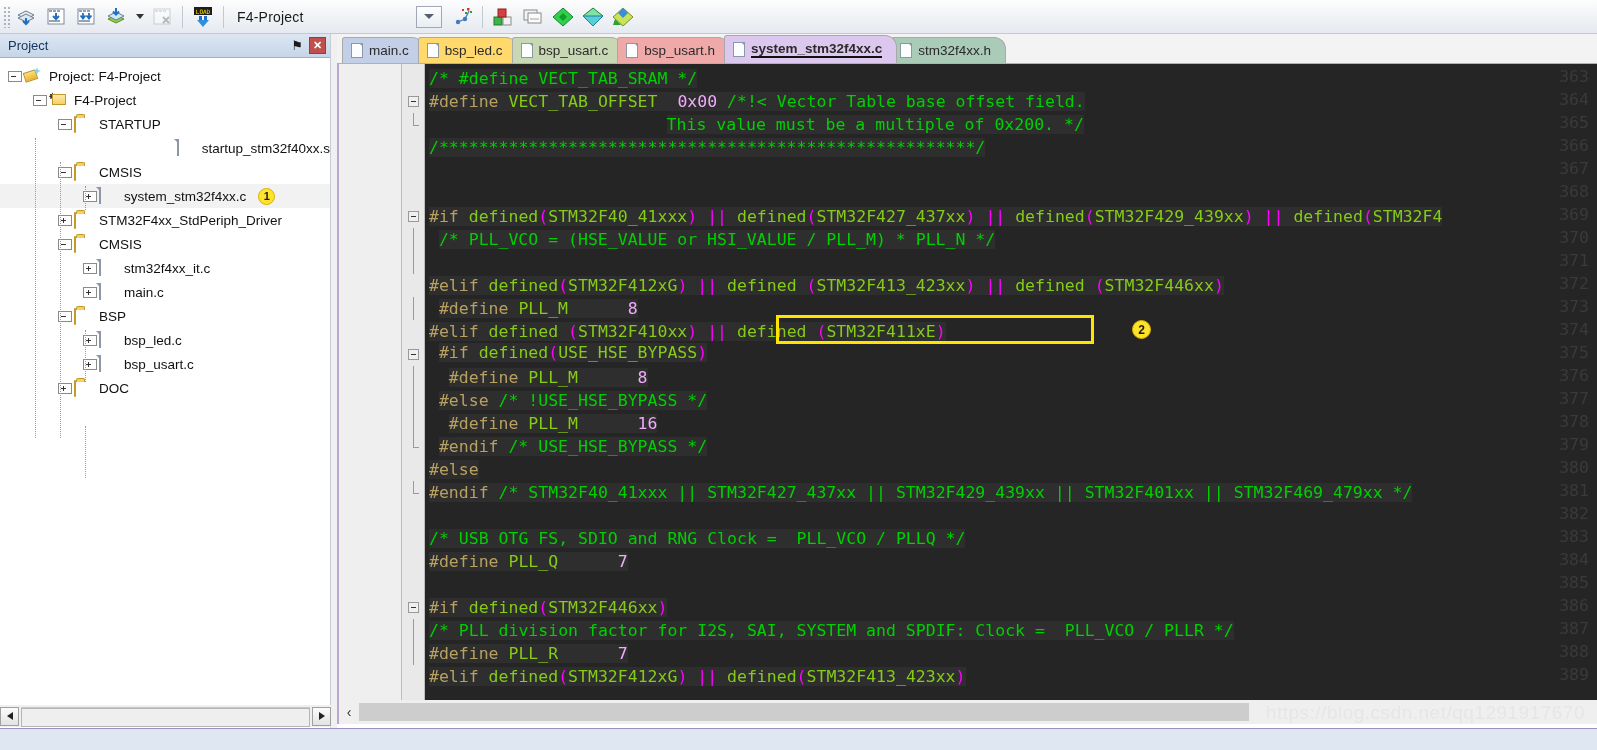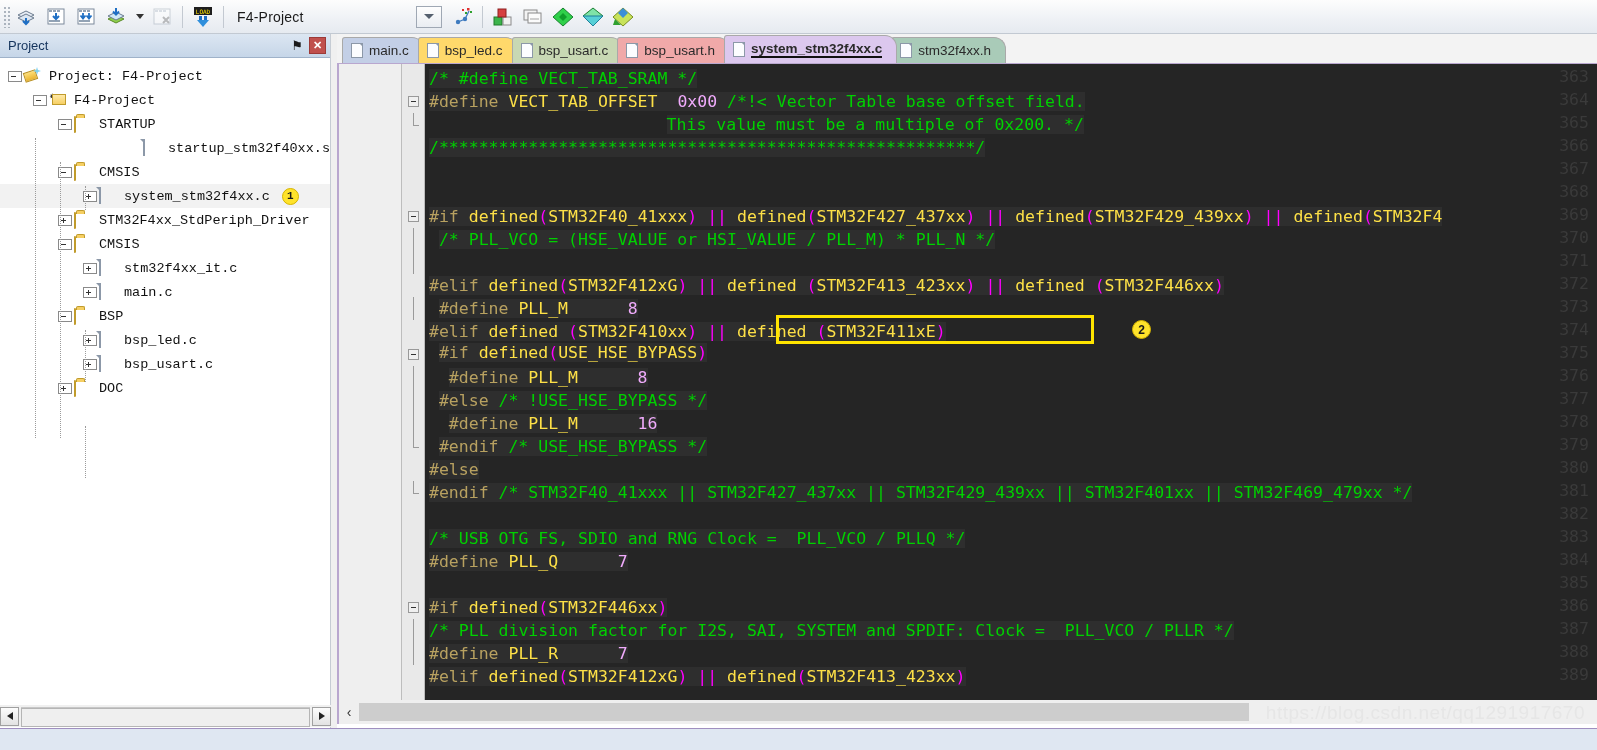--- a/index.html
+++ b/index.html
@@ -42,21 +42,21 @@
                border-bottom:1px solid #9fb2c9; display:flex; align-items:center;
                padding:0 4px 0 8px; }
   .proj-head-title { font-size:13px; color:#14335c; flex:1; }
   .pin-btn { width:16px;height:16px; display:flex;align-items:center;justify-content:center;
              color:#1a1a1a; font-size:13px; margin-right:4px;}
   .close-btn { width:17px;height:17px; background:#c0504d; border:1px solid #9c3a38; color:#fff;
                font-size:11px; font-weight:bold; display:flex;align-items:center;justify-content:center;
                line-height:1; }
 
   .tree { padding:6px 0 0 0; font-size:13.5px; color:#111; position:relative; }
-  .tnode { display:flex; align-items:center; height:24px; white-space:nowrap; position:relative;font-family:Liberation Mono, monospace; }
+  .tnode { display:flex; align-items:center; height:24px; white-space:nowrap; position:relative; }
   .tnode.sel { background:#f2f2f2; }
   .tw { width:14px; height:14px; display:inline-block; position:relative; flex:0 0 14px; margin-right:2px;}
   .tw.exp, .tw.col { border:1px solid #8a8a8a; background:#fff; width:11px;height:11px; }
   .tw.exp:before, .tw.col:before { content:""; position:absolute; left:2px; top:4px; width:5px;height:1px; background:#333; }
   .tw.col:after { content:""; position:absolute; left:4px; top:2px; width:1px;height:5px; background:#333; }
   .ticon { width:18px;height:16px; margin-right:5px; flex:0 0 18px; position:relative; }
   .ic-folder { width:17px;height:13px; background:linear-gradient(#ffe9a8,#f6cf63); border:1px solid #c09b2c;
                border-radius:1px 2px 2px 1px; position:relative; top:1px; }
   .ic-folder:before{content:"";position:absolute;left:1px;top:-3px;width:7px;height:3px;
                     background:#f6cf63;border:1px solid #c09b2c;border-bottom:none;border-radius:2px 2px 0 0;}
@@ -102,21 +102,21 @@
   .foldcol { position:absolute; left:63px; top:0; width:23px; height:648px; background:#e9e9e9;
              border-right:1px solid #bdbdbd;}
   .codelines { position:absolute; left:86px; top:0; right:0; height:648px;
                font-family:"DejaVu Sans Mono", monospace; font-size:16.5px; }
   .ln { position:absolute; right:8px; font-family:"DejaVu Sans Mono", monospace;
         font-size:16.5px; color:#3a3a3a; text-align:right; }
   .cl { position:absolute; left:4px; white-space:pre; height:23px; line-height:23px; }
   .cl span { background:#2e2e2e; }
   .cm { color:#00d000; }
   .pp { color:#b8a160; }
-  .id { color:#fde047; }
+  .id { color:#84cc16; }
   .num { color:#f0abfc; }
   .op { color:#ff00ff; }
   .pl { color:#dcdcdc; }
 
   .foldbox { position:absolute; left:6px; width:11px;height:11px;border:1px solid #999;background:#efefef; }
   .foldbox:before{content:"";position:absolute;left:2px;top:4px;width:5px;height:1px;background:#333;}
   .foldline { position:absolute; left:11px; width:1px; background:#9a9a9a; }
   .foldend { position:absolute; width:5px;height:1px;background:#9a9a9a; }
 
   .hlbox { position:absolute; border:3px solid #ffe400; left:437px; top:251px;

